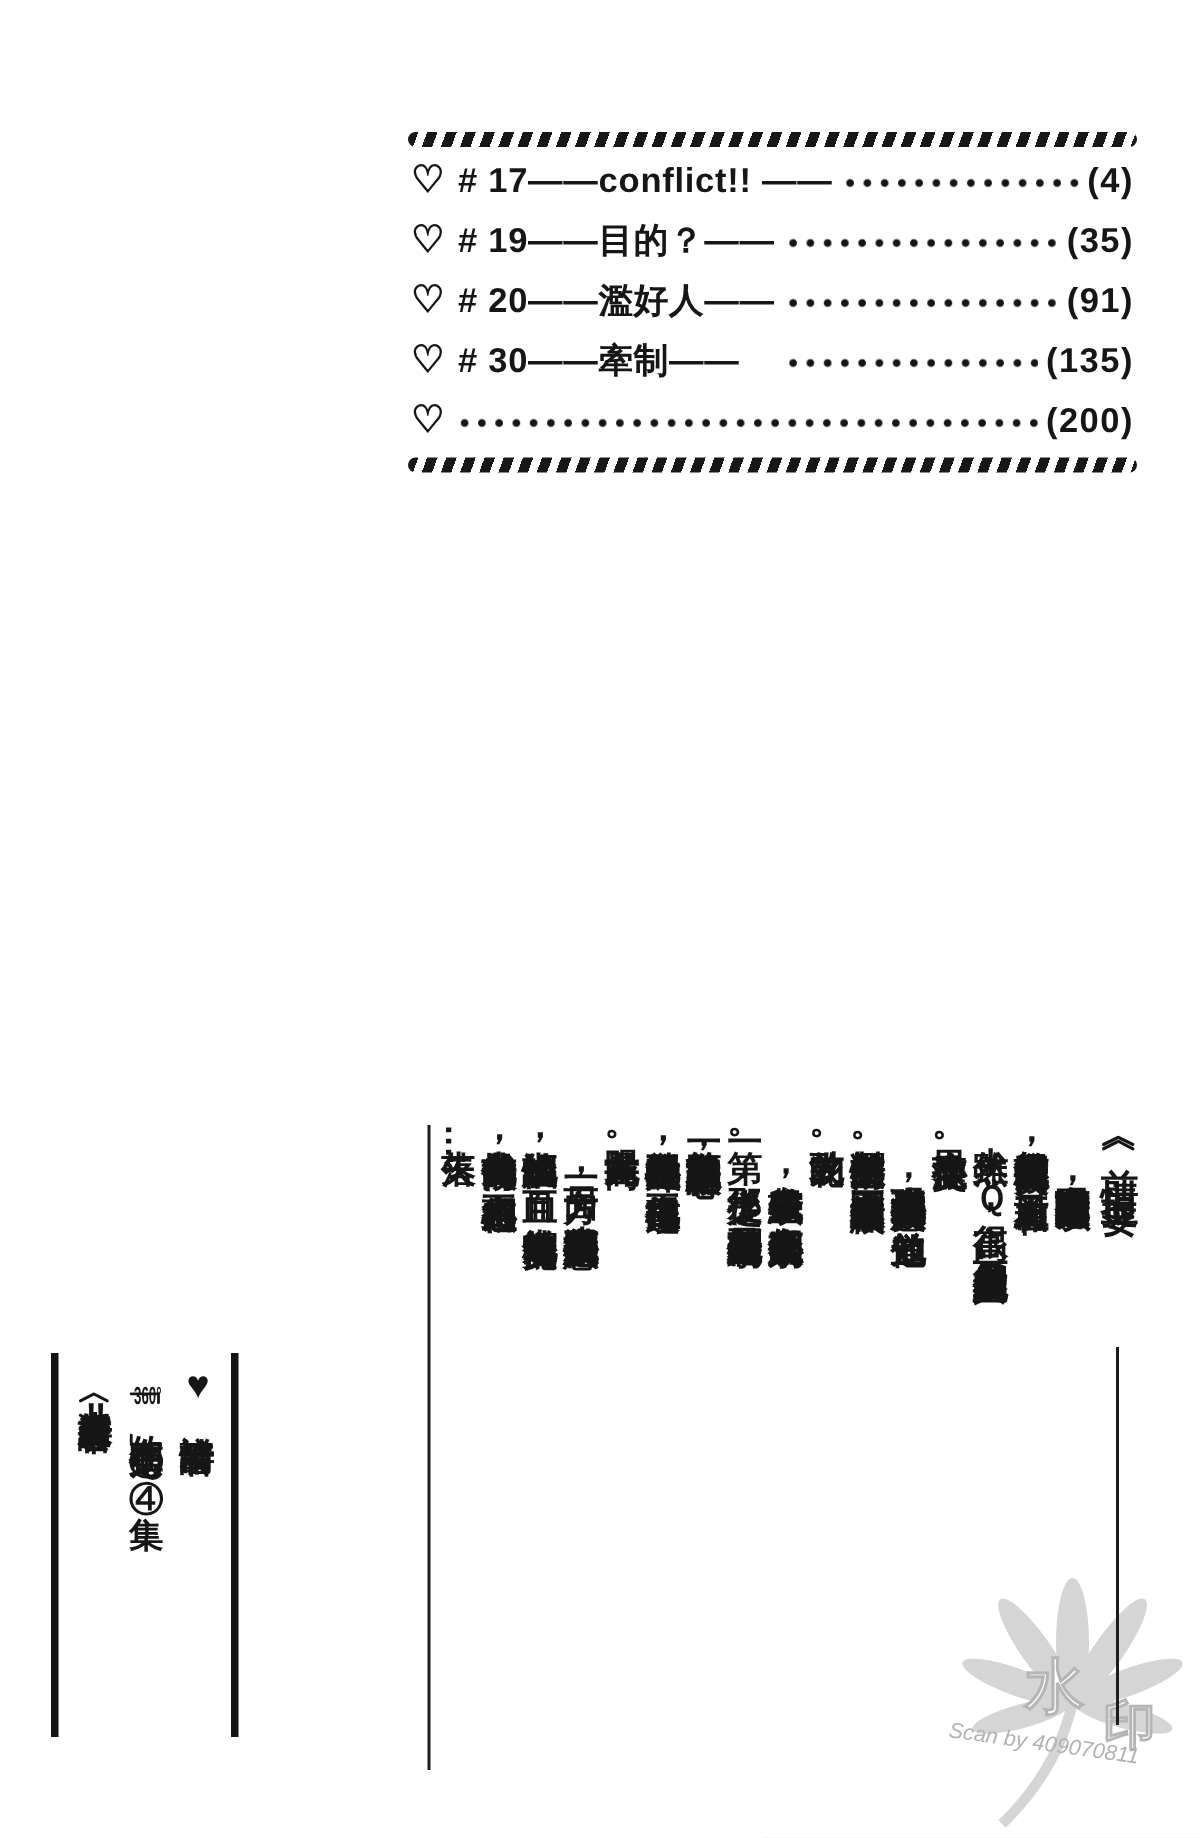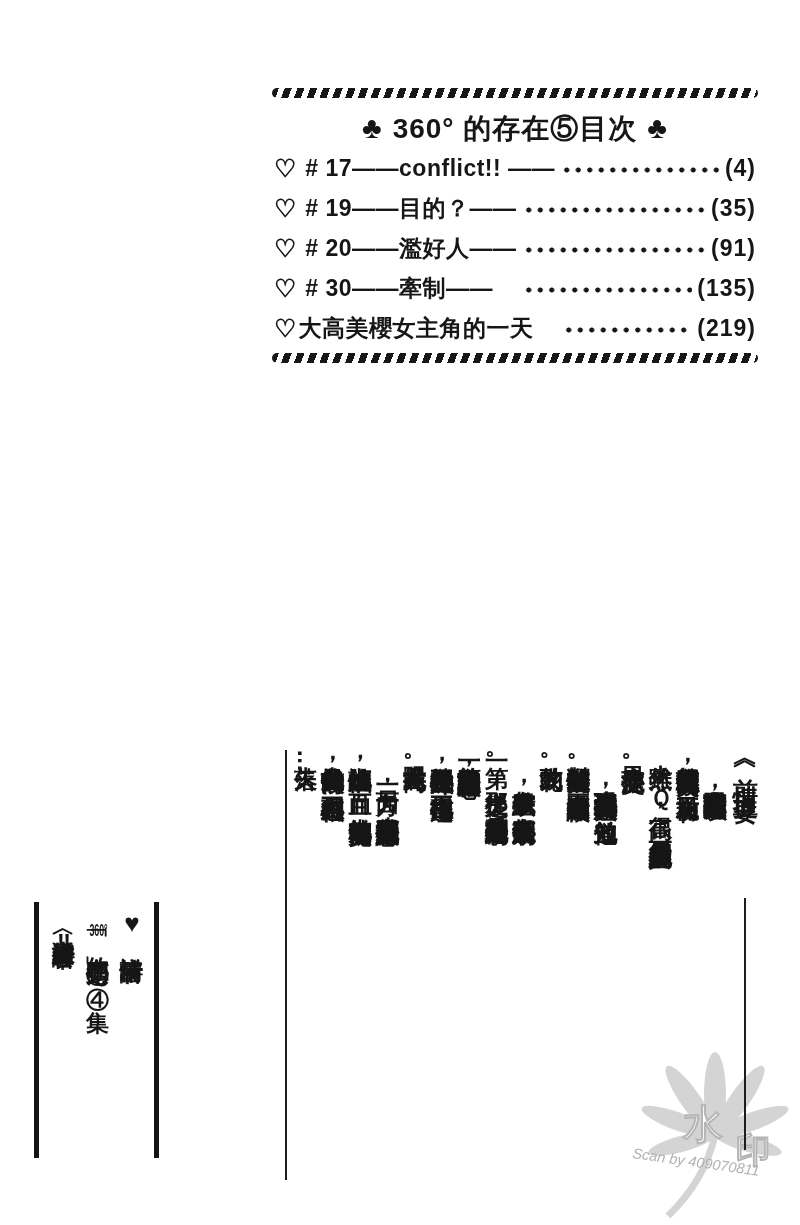--- a/index.html
+++ b/index.html
@@ -88,21 +88,20 @@
       <path d="M105 85 Q95 130 58 166" stroke="#c9c9c9" stroke-width="7" fill="none"></path>
     </g>
     <text x="93" y="88" text-anchor="middle" font-size="40" font-weight="bold" fill="#ffffff" stroke="#b5b5b5" stroke-width="0.8">水</text>
     <text x="143" y="112" text-anchor="middle" font-size="35" font-weight="bold" fill="#ffffff" stroke="#b5b5b5" stroke-width="0.8">印</text>
     <text x="22" y="108" font-size="14.5" font-style="italic" fill="#b2b2b2" transform="rotate(8 22 108)">Scan by 409070811</text>
   </svg>
 
   <div class="toc">
     <div class="rope"></div>
 
-    <div class="toc-title"><span class="club left">♣</span><span>360° 的存在⑤目次</span><span class="club right">♣</span></div>
 
     <div class="toc-rows">
       <div class="toc-row">
         <span class="toc-heart">♡</span>
         <span class="toc-label"> # 17——conflict!! ——</span>
         <span class="leader"></span>
         <span class="toc-page">(4)</span>
       </div>
       <div class="toc-row">
         <span class="toc-heart">♡</span>
@@ -117,23 +116,22 @@
         <span class="toc-page">(91)</span>
       </div>
       <div class="toc-row">
         <span class="toc-heart">♡</span>
         <span class="toc-label"> # 30——牽制——　</span>
         <span class="leader"></span>
         <span class="toc-page">(135)</span>
       </div>
       <div class="toc-row">
         <span class="toc-heart">♡</span>
-        <span class="toc-label">大高美櫻女主角的一天　</span>
         <span class="leader"></span>
-        <span class="toc-page">(219)</span>
+        <span class="toc-page">(200)</span>
       </div>
     </div>
 
     <div class="rope"></div>
   </div>
 
   <div class="recap-heading v">《前情提要》</div>
   <div class="recap-heading-rule"></div>
   <div class="recap-body v">　在課業跟運動方面雖然都〝還可以〞，
 但數學卻很糟糕的大高美櫻，目前正在和

